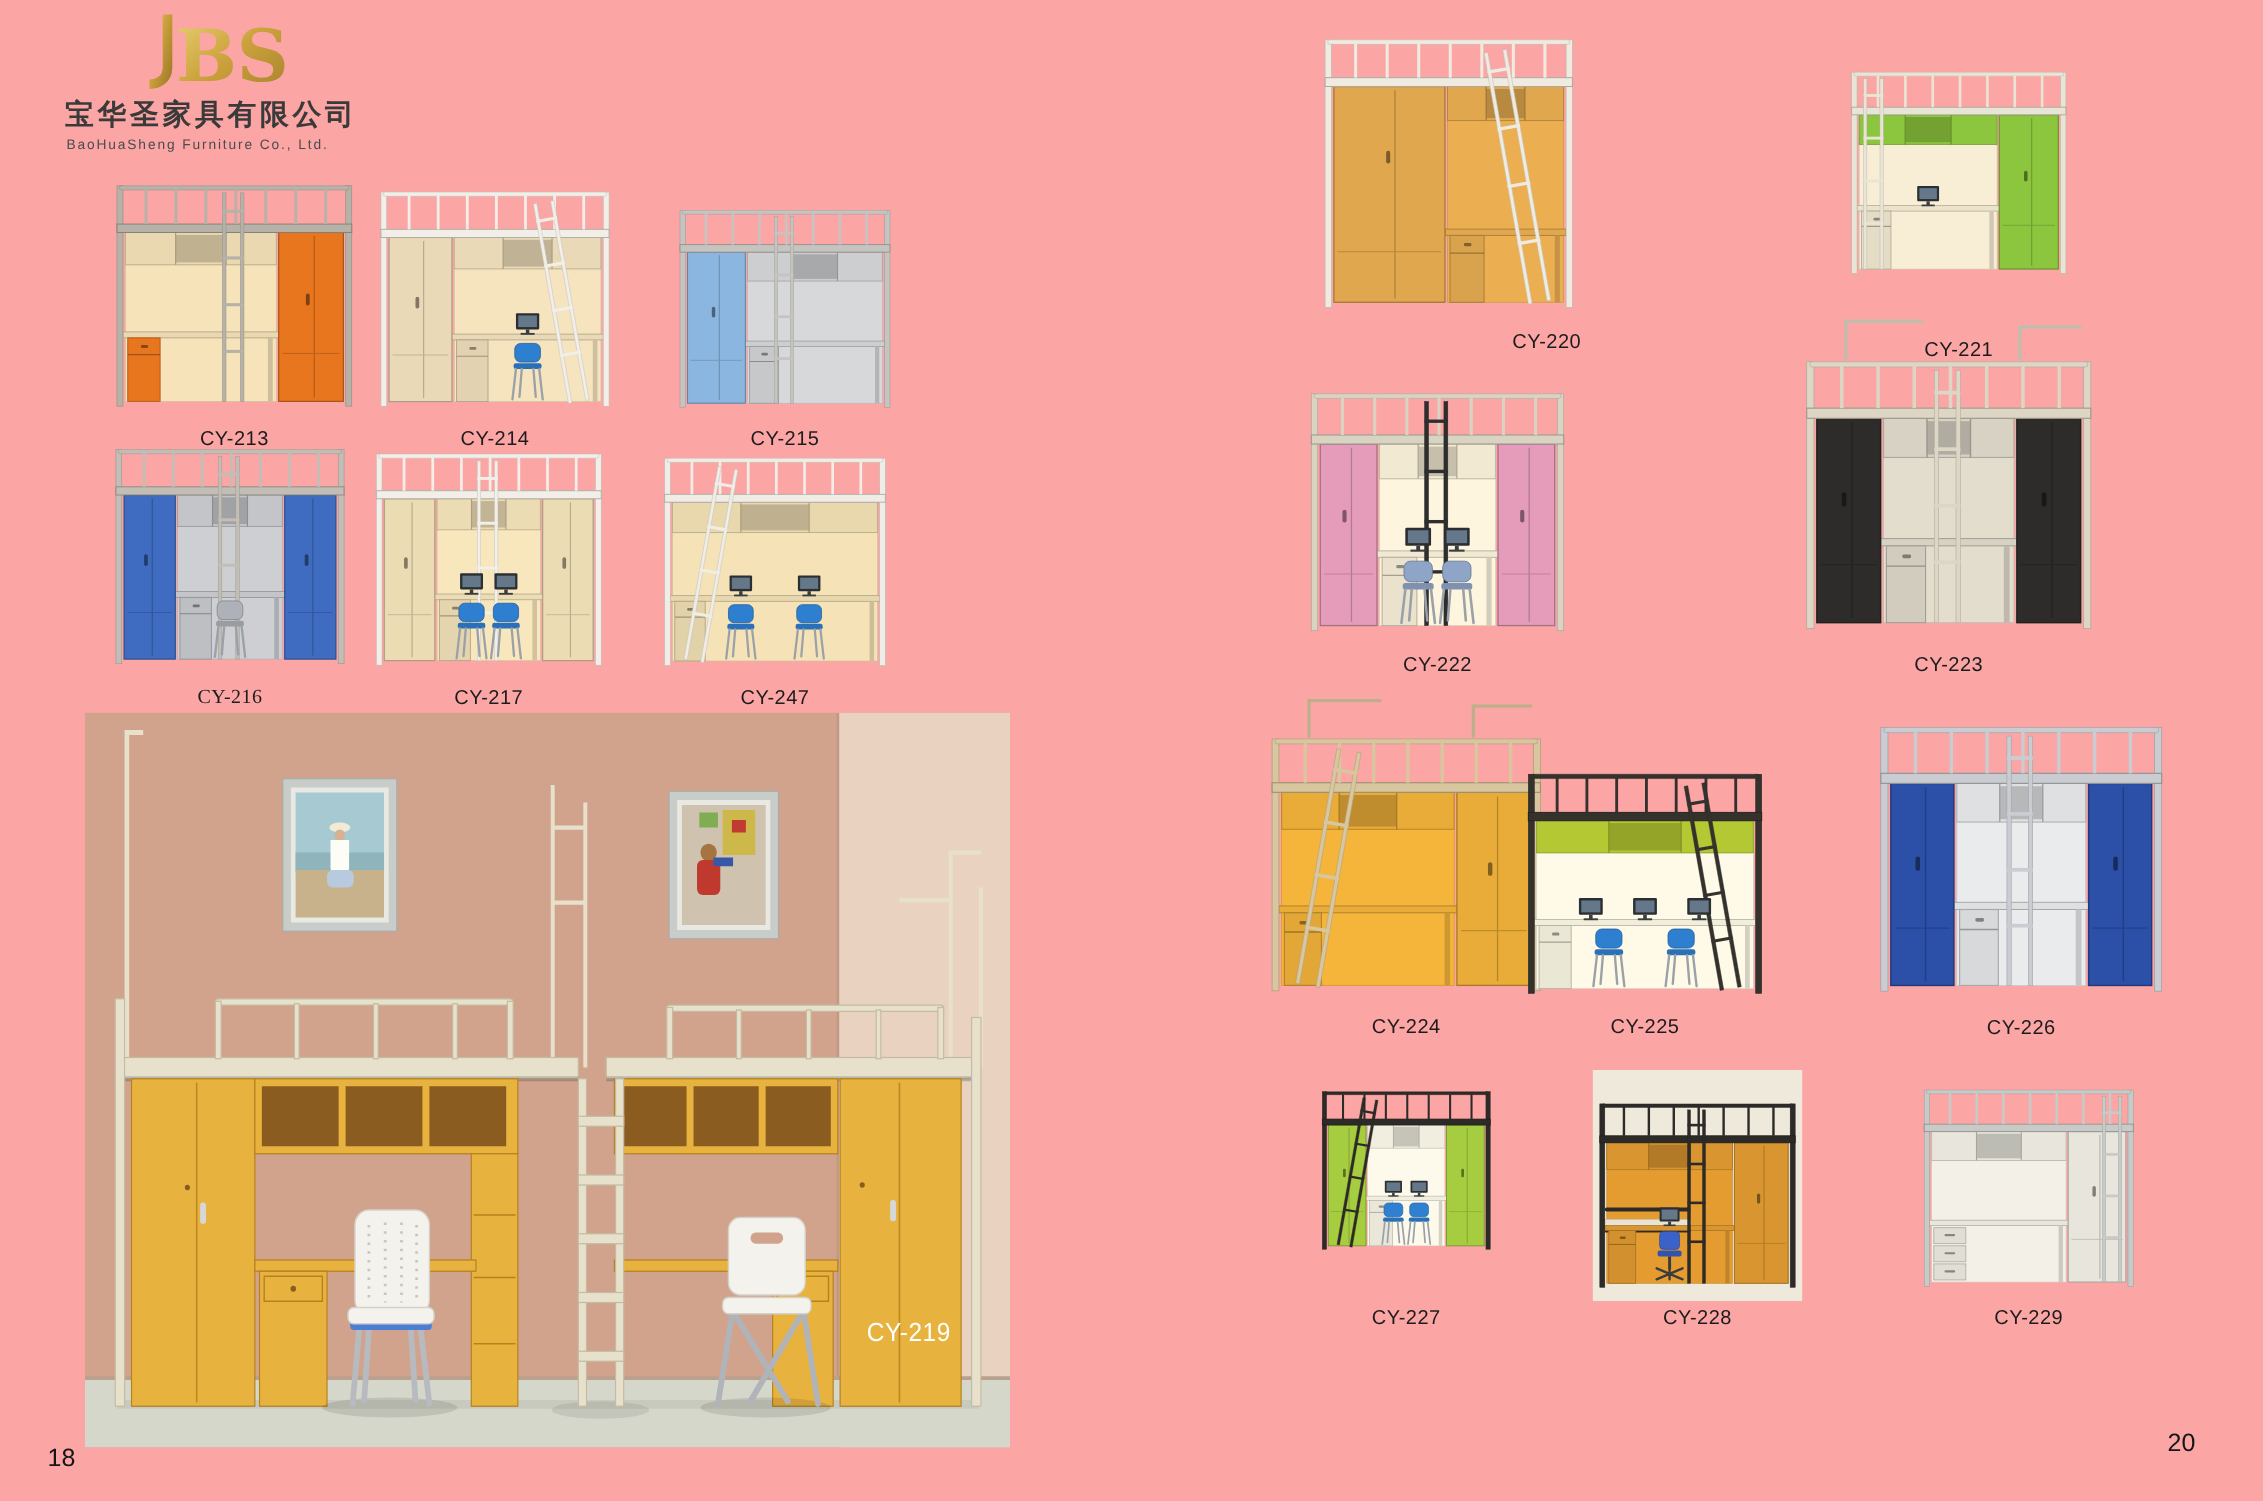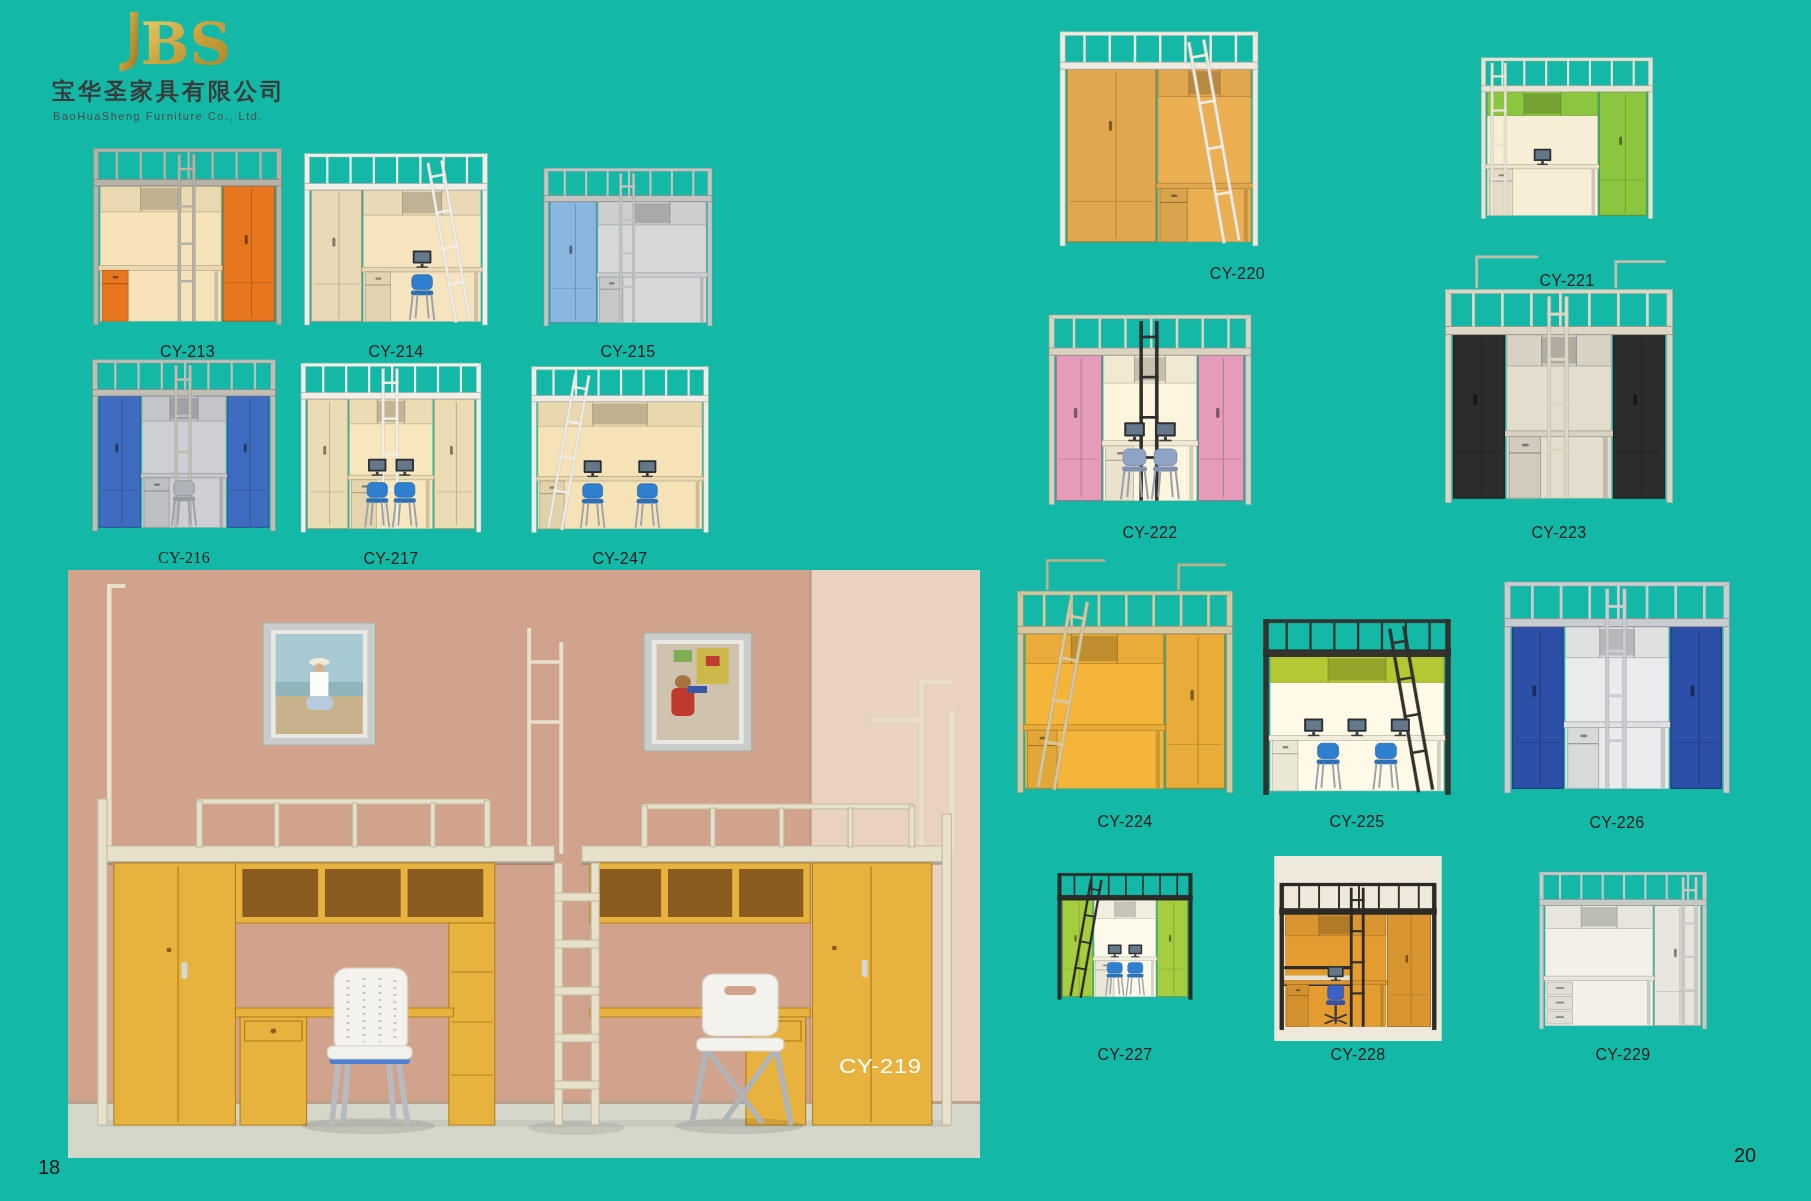--- a/index.html
+++ b/index.html
@@ -1,32 +1,32 @@
 <!DOCTYPE html>
 <html style="--ph-wall: #d1a28c; --ph-wall_light: #ead2c0; --ph-floor: #d6d7cb; --ph-wood: #e8b23f; --ph-wood_dark: #8a5c20; --ph-metal: #e7e1cc; --ph-chair: #f4f2ec; --ph-chair_seat: #4a7fd4; --ph-frame: #c9cdc9;"><head>
 <meta charset="utf-8">
 <style>
   *{margin:0;padding:0;box-sizing:border-box}
   html,body{width:1811px;height:1201px}
   body{position:relative;background:#fff;font-family:"Liberation Sans",sans-serif;overflow:hidden}
-  .page{position:absolute;inset:0;background:#14b8a6}
+  .page{position:absolute;inset:0;background:#fca5a5}
 
   
   .logo-block{position:absolute;left:52px;top:4px;width:212px;text-align:center}
   .logo-mark{display:block;width:150px;height:72px;margin:0 auto}
   .logo-cn{font-size:23px;font-weight:bold;color:#3a3a3a;letter-spacing:3px;white-space:nowrap}
   .logo-en{font-size:11px;color:#4c4c4c;letter-spacing:1.5px;margin-top:3px;white-space:nowrap}
 
   
   .product{position:absolute;display:flex;flex-direction:column}
   .product-art{flex:1 1 auto;min-height:0;width:100%}
   .product-code{height:24px;text-align:center;font-size:16px;color:#1c1c1c;letter-spacing:.4px;padding-top:5px}
 
   
-  .photo{position:absolute;left:68px;top:570px;width:912px;height:588px}
+  .photo{position:absolute;left:68px;top:570px;width:740px;height:588px}
   .photo svg{width:100%;height:100%;display:block}
   .ph-wall{fill:var(--ph-wall)} .ph-wall-light{fill:var(--ph-wall_light)}
   .ph-floor{fill:var(--ph-floor)}
   .ph-wood{fill:var(--ph-wood);stroke:#b5821e;stroke-width:1}
   .ph-wood-dark{fill:var(--ph-wood_dark)}
   .ph-metal{fill:var(--ph-metal);stroke:#c3bba2;stroke-width:1}
   .ph-metal-st{stroke:var(--ph-metal);fill:none}
   .ph-white{fill:var(--ph-chair);stroke:#d3d1c8;stroke-width:1.2}
   .ph-seat{fill:var(--ph-chair_seat)}
   .ph-frame{fill:var(--ph-frame);stroke:#a9ada9;stroke-width:1}
@@ -539,21 +539,21 @@
             <rect x="24" y="40" width="3" height="174" fill="#d8c79e" stroke="#ad9f7e" stroke-width="0.4"></rect>
             <rect x="39" y="40" width="3" height="174" fill="#d8c79e" stroke="#ad9f7e" stroke-width="0.4"></rect>
             <rect x="24" y="54" width="18" height="2.6" fill="#d8c79e"></rect>
             <rect x="24" y="93" width="18" height="2.6" fill="#d8c79e"></rect>
             <rect x="24" y="132" width="18" height="2.6" fill="#d8c79e"></rect>
             <rect x="24" y="171" width="18" height="2.6" fill="#d8c79e"></rect>
           </g>
         </svg>
     <figcaption class="product-code">CY-224</figcaption>
   </figure>
-      <figure class="product" style="left: 1257px; top: 563px; width: 200px; height: 269px;">
+      <figure class="product" style="left: 1216px; top: 563px; width: 200px; height: 269px;">
     <svg class="product-art" viewBox="0 0 210 232" preserveAspectRatio="xMidYMax meet">
           <rect x="14" y="73" width="182" height="141" fill="#fefae7" stroke="#dad6c6" stroke-width="0.6"></rect>
           <rect x="14" y="73" width="182" height="27" fill="#b3c832" stroke="#8fa028" stroke-width="0.8"></rect>
           <rect x="74.66666666666666" y="75" width="60.666666666666664" height="23" fill="#93a429"></rect>
           <line x1="74.66666666666666" y1="73" x2="74.66666666666666" y2="100" stroke="#819024" stroke-width="1"></line>
           <line x1="135.33333333333331" y1="73" x2="135.33333333333331" y2="100" stroke="#819024" stroke-width="1"></line>
           <rect x="12" y="156" width="186" height="5" fill="#f2eedc" stroke="#b6b3a5" stroke-width="0.7"></rect>
           <rect x="16" y="161" width="27" height="53" fill="#ebe7d5" stroke="#b7b4a6" stroke-width="0.8"></rect>
           <line x1="16" y1="175" x2="43" y2="175" stroke="#a5a295" stroke-width="1"></line>
           <rect x="27" y="167" width="6" height="2.5" rx="1" fill="#8d8b80"></rect>

